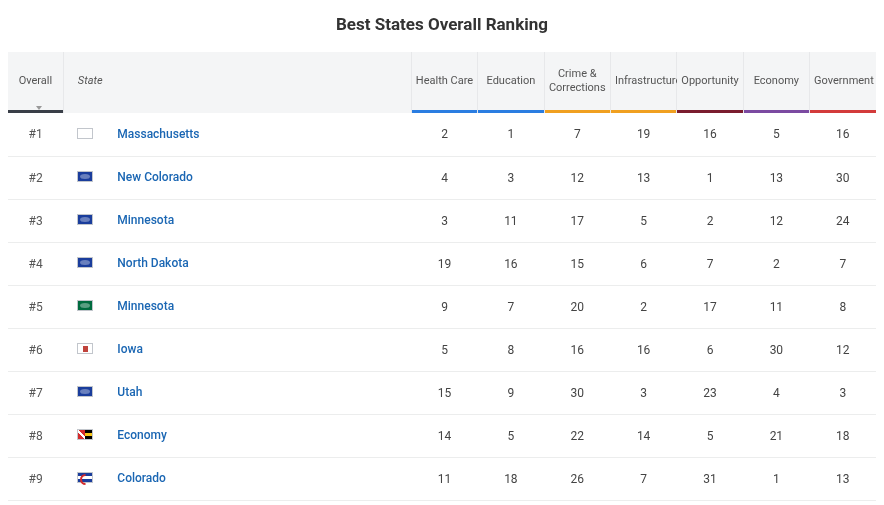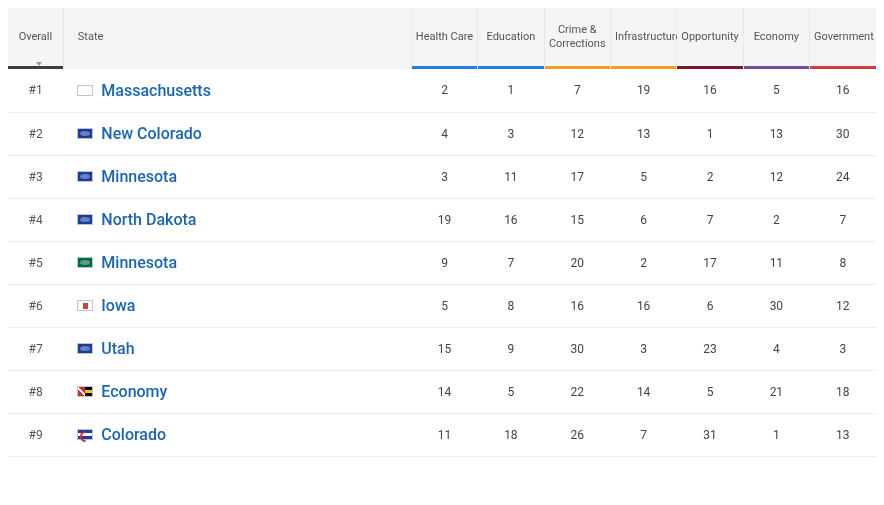--- a/index.html
+++ b/index.html
@@ -31,21 +31,21 @@
     line-height: 1.25;
     vertical-align: middle;
     text-align: center;
     height: 61px;
     border-right: 1px solid #e7e8ea;
     position: relative;
     padding: 4px 4px 8px;
   }
   thead th:last-child { border-right: none; }
   thead th.overall { width: 55px; }
-  thead th.state   { width: 346px; text-align: left; padding-left: 14px; }
+  thead th.state   { width: 346px; text-align: left; padding-left: 14px; font-style: italic; }
   thead th.metric  { width: 66px; }
 
   thead th .sort-arrow {
     position: absolute;
     bottom: 3px; left: 50%; transform: translateX(-50%);
     width:0;height:0;
     border-left:3px solid transparent;
     border-right:3px solid transparent;
     border-top:4px solid #999;
   }
@@ -71,26 +71,26 @@
     border-bottom:1px solid #eceded;
     vertical-align: middle;
   }
   tbody td.rank { color:#555; }
   tbody td.state-cell {
     text-align:left;
     padding-left: 14px;
   }
   .state-link {
     color:#1a66b3;
-    font-size:16px;
+    font-size:12px;
     font-weight:500;
     text-decoration:none;
     display:inline-flex;
     align-items:center;
-    gap:8px;
+    gap:24px;
     cursor:pointer;
   }
   .flag {
     width:16px; height:11px;
     background:#1a3d7c;
     border:1px solid #c2c6cc;
     display:inline-block;
     position:relative;
     flex-shrink:0;
   }
@@ -108,20 +108,21 @@
   .flag.nd { background:#1a3d9c; }
   .flag.ut { background:#1a3d9c; }
   .flag::before{content:"";position:absolute;inset:2px;border-radius:50%;background:rgba(255,255,255,.35);}
   .flag.ma::before,.flag.ia::before,.flag.md::before,.flag.co::before{display:none;}
   .flag.ia::after{content:"";position:absolute;left:5px;top:2px;width:5px;height:6px;background:#c0433c;}
 </style>
 </head>
 <body>
 
 <div class="wrap">
+  <h2 class="title">Best States Overall Ranking</h2>
 
   <table>
     <colgroup>
       <col style="width:55px">
         <col style="width:346px">
       <col style="width:66px">
         <col style="width:66px">
         <col style="width:66px">
       <col style="width:66px">
         <col style="width:66px">

